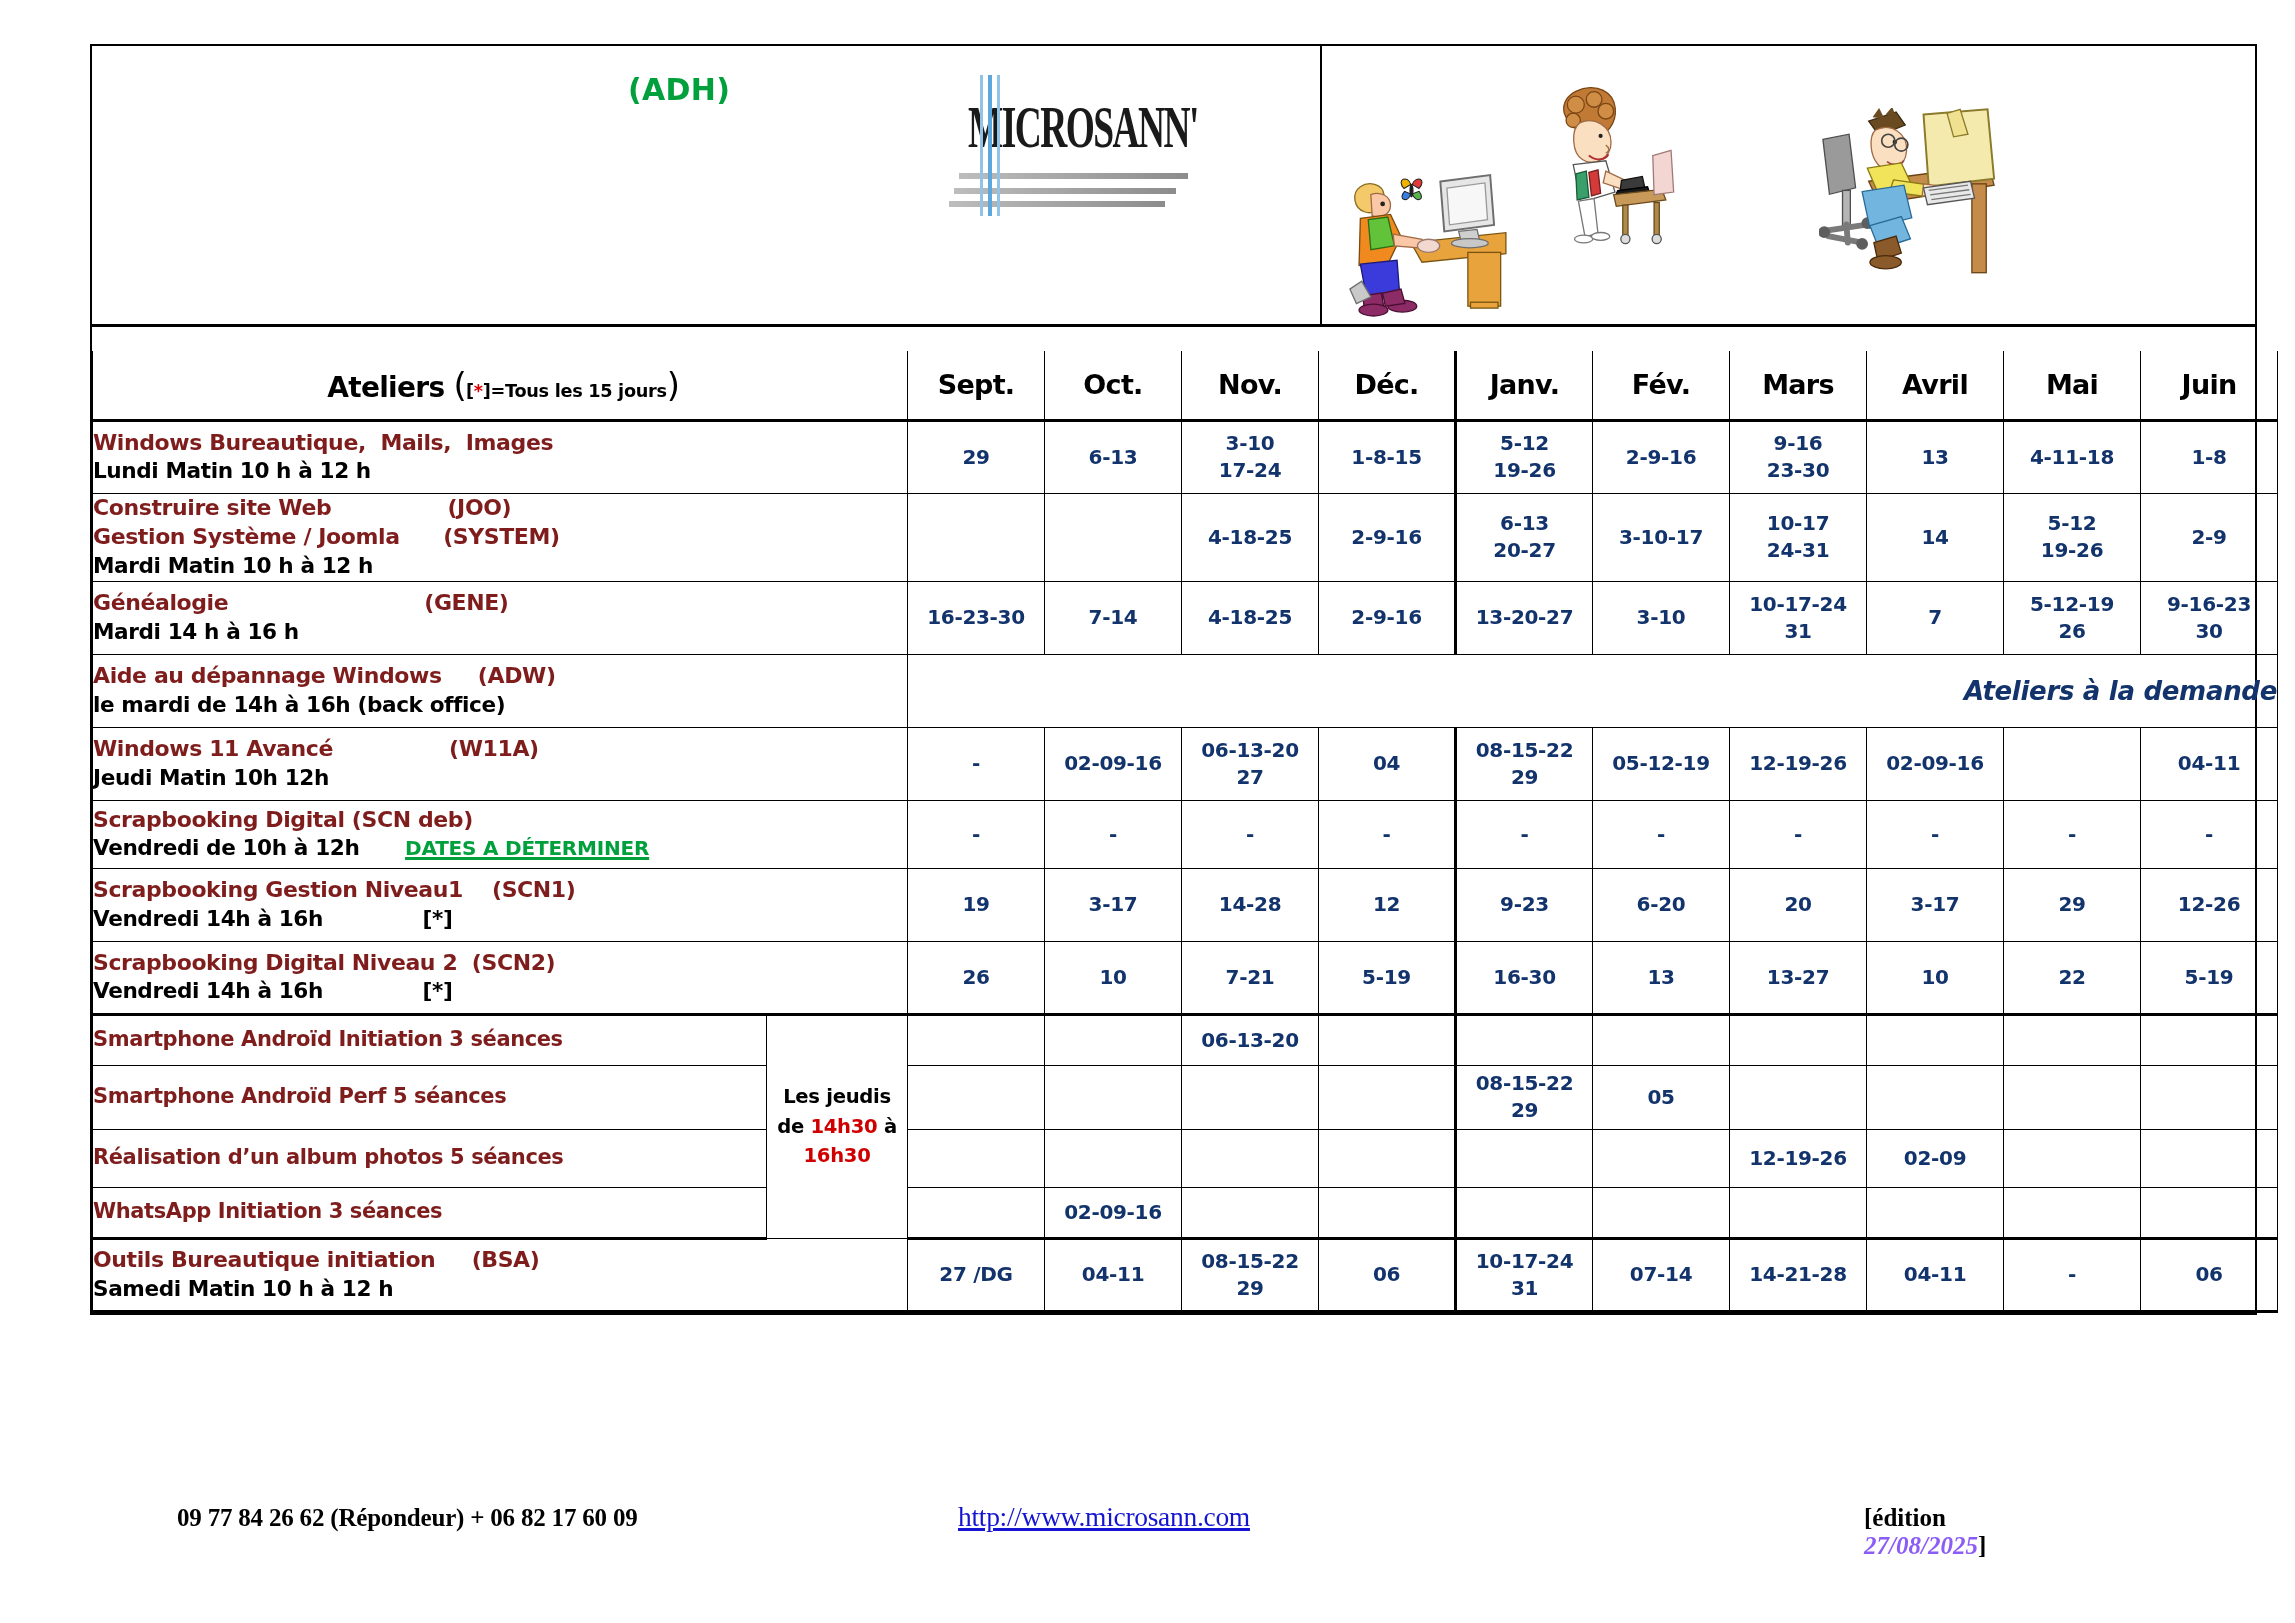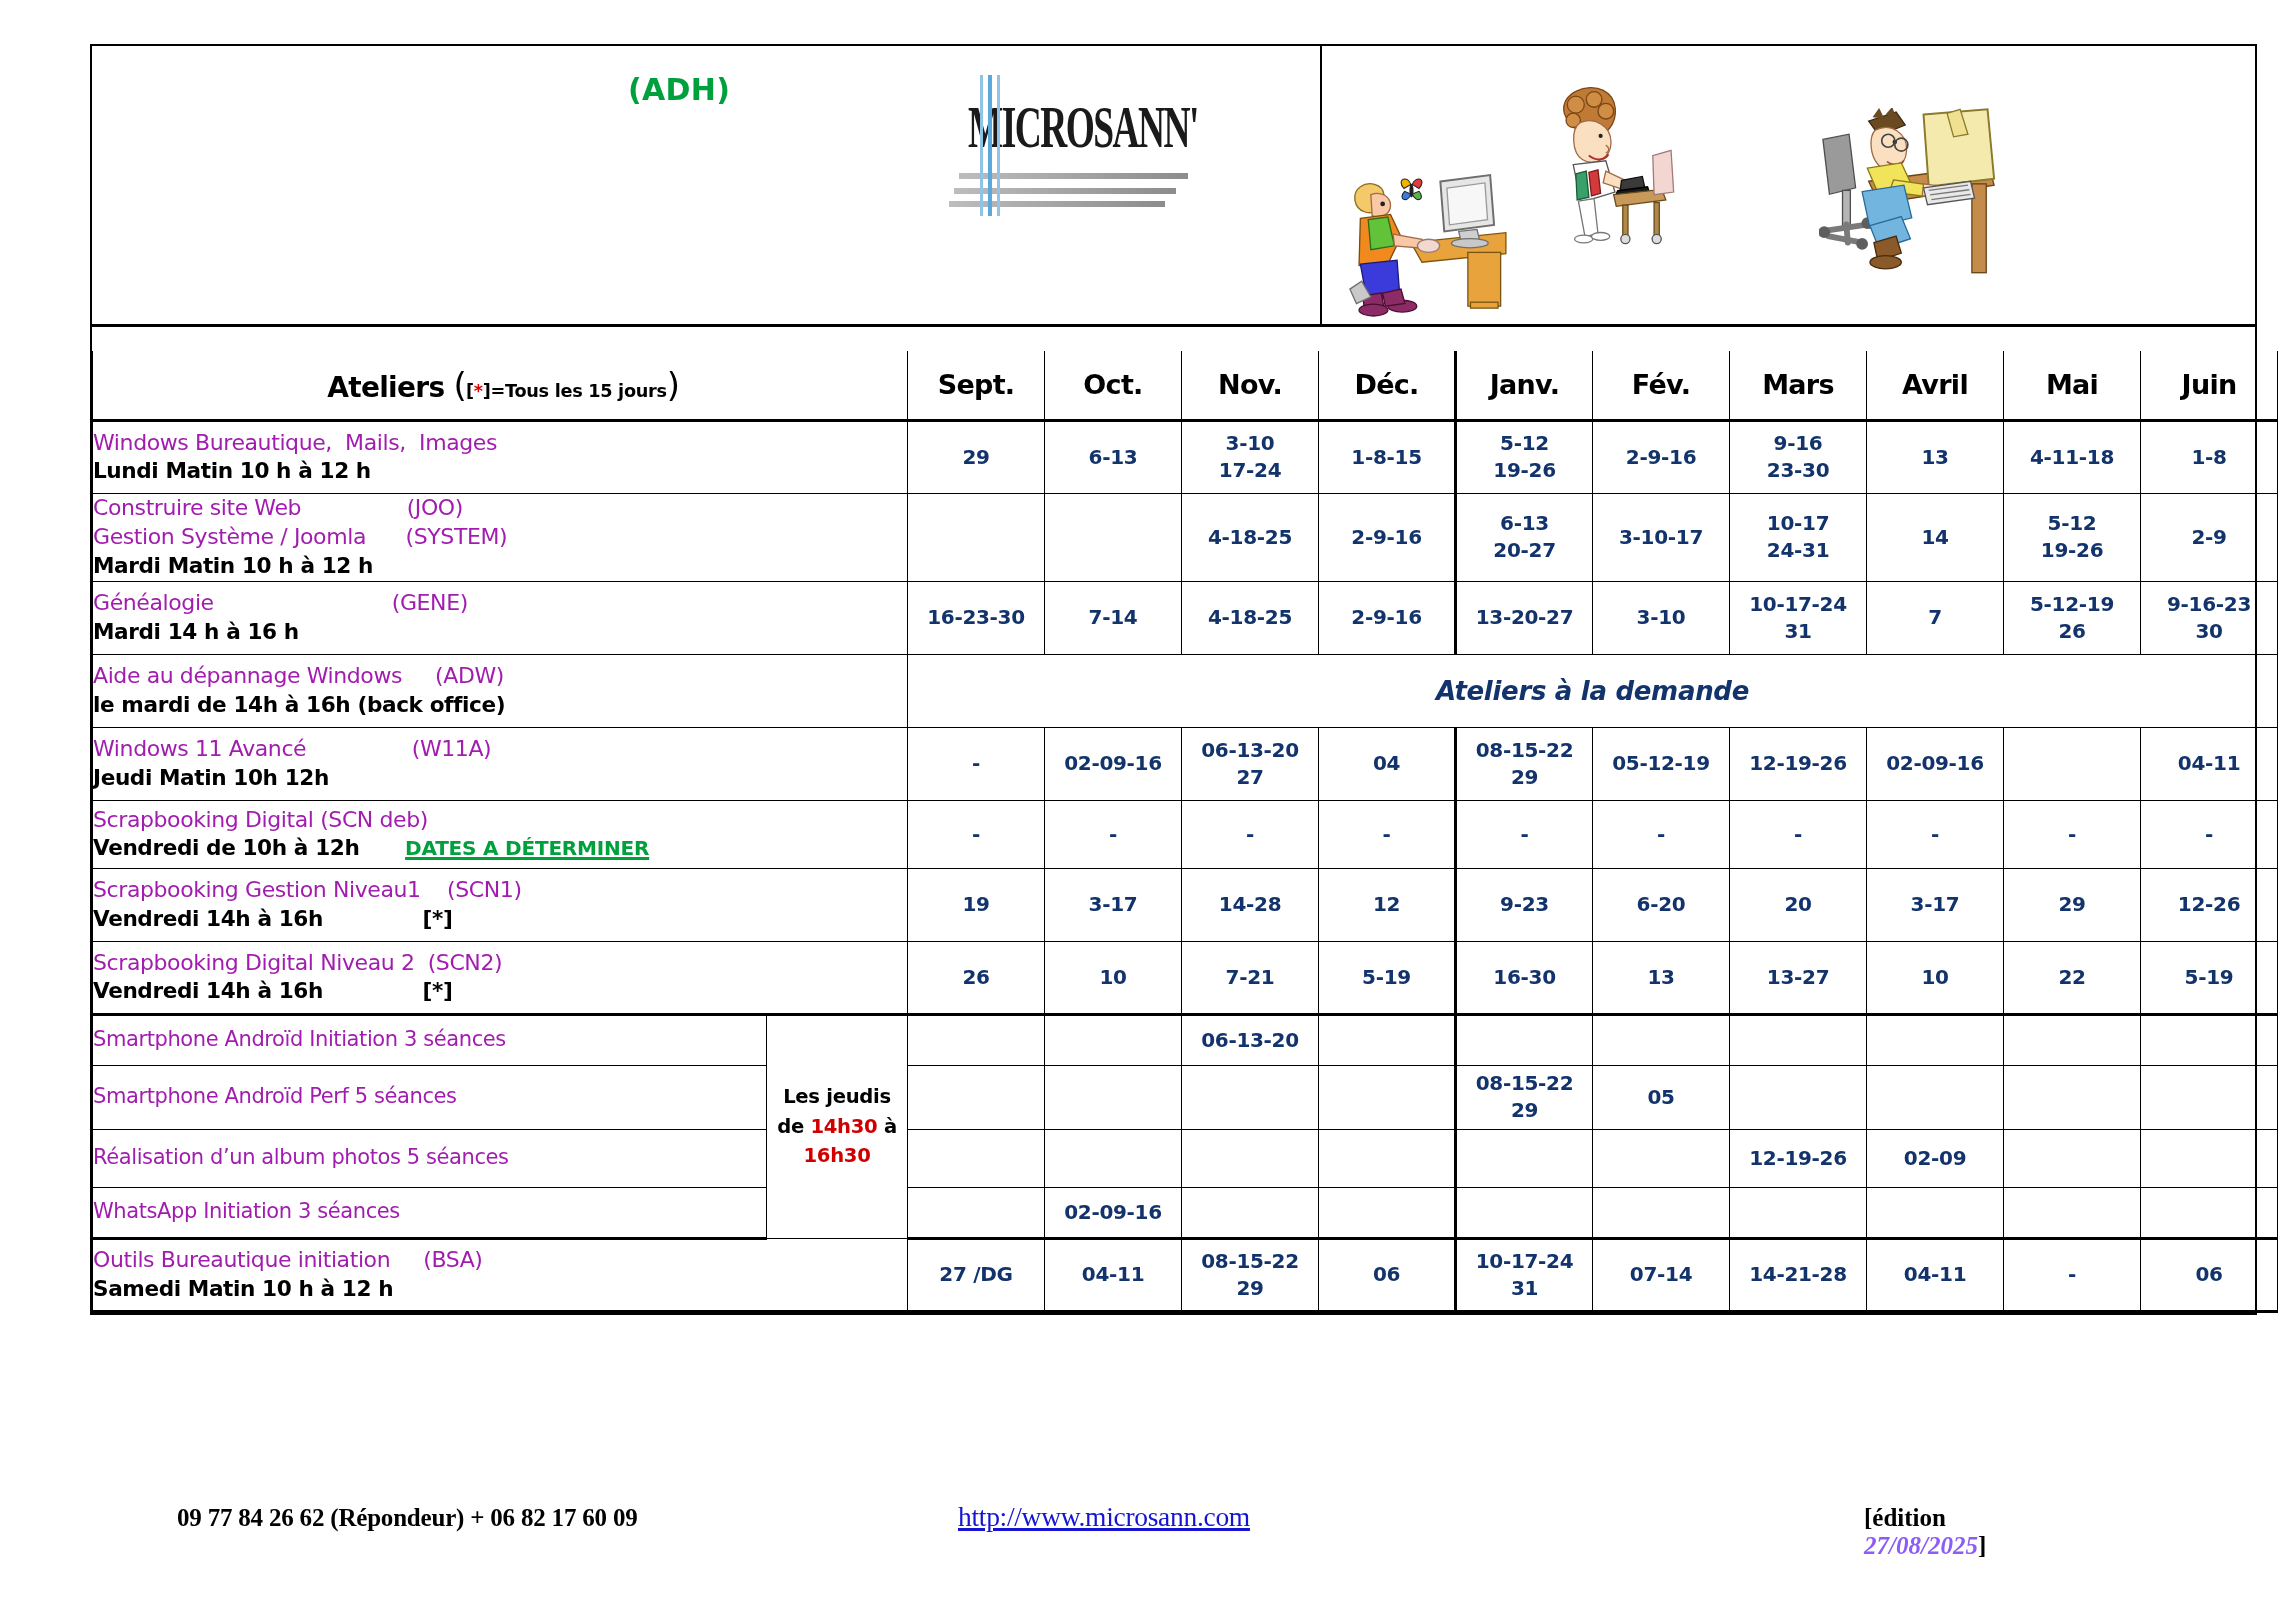--- a/index.html
+++ b/index.html
@@ -124,22 +124,22 @@
   }
   .star { color: #e00000; }
   .paren-big { font-size: 34px; font-weight: normal; }
 
   
   td.tcell {
     padding: 5.2px 0 5.2px 10.5px;
     line-height: 1.30;
   }
   .t-red {
-    color: #a21caf;
-    font-weight: normal;
+    color: #7f1d1d;
+    font-weight: bold;
     font-size: 22px;
     letter-spacing: -0.4px;
     white-space: pre;
   }
   .t-red.small { font-size: 21px; }
   .t-blk {
     color: #000;
     font-weight: bold;
     font-size: 21.6px;
     letter-spacing: -0.4px;
@@ -164,21 +164,21 @@
     line-height: 1.35;
     font-family: "DejaVu Sans", sans-serif;
   }
   td.d .l2 { display:block; }
 
   
   .vsplit { border-left: 3.3px solid #000 !important; }
   .hthick-bot { border-bottom: 3.3px solid #000 !important; }
 
   td.demande {
-    text-align: center;
+    text-align: right;
     color: #12336b;
     font-style: italic;
     font-weight: bold;
     font-size: 26px;
     letter-spacing: -0.3px;
   }
   td.jeudis {
     text-align: center;
     color: #000;
     font-weight: bold;

